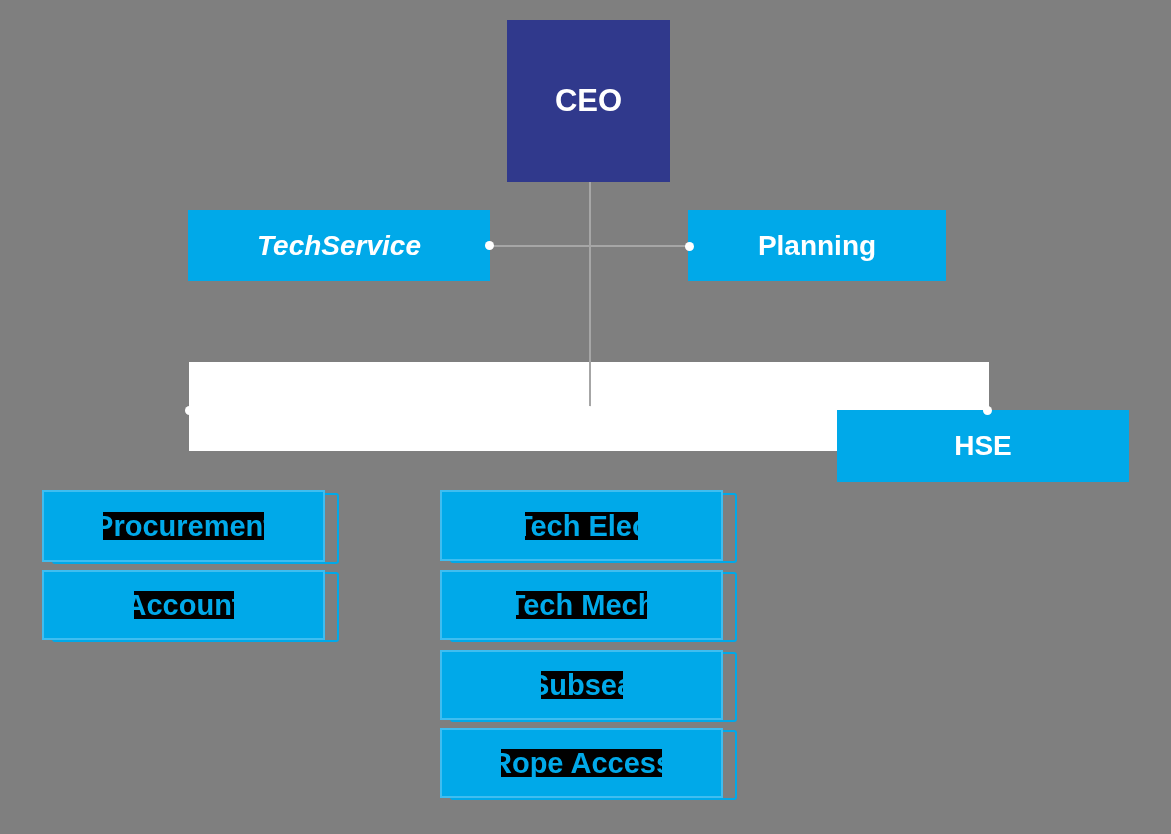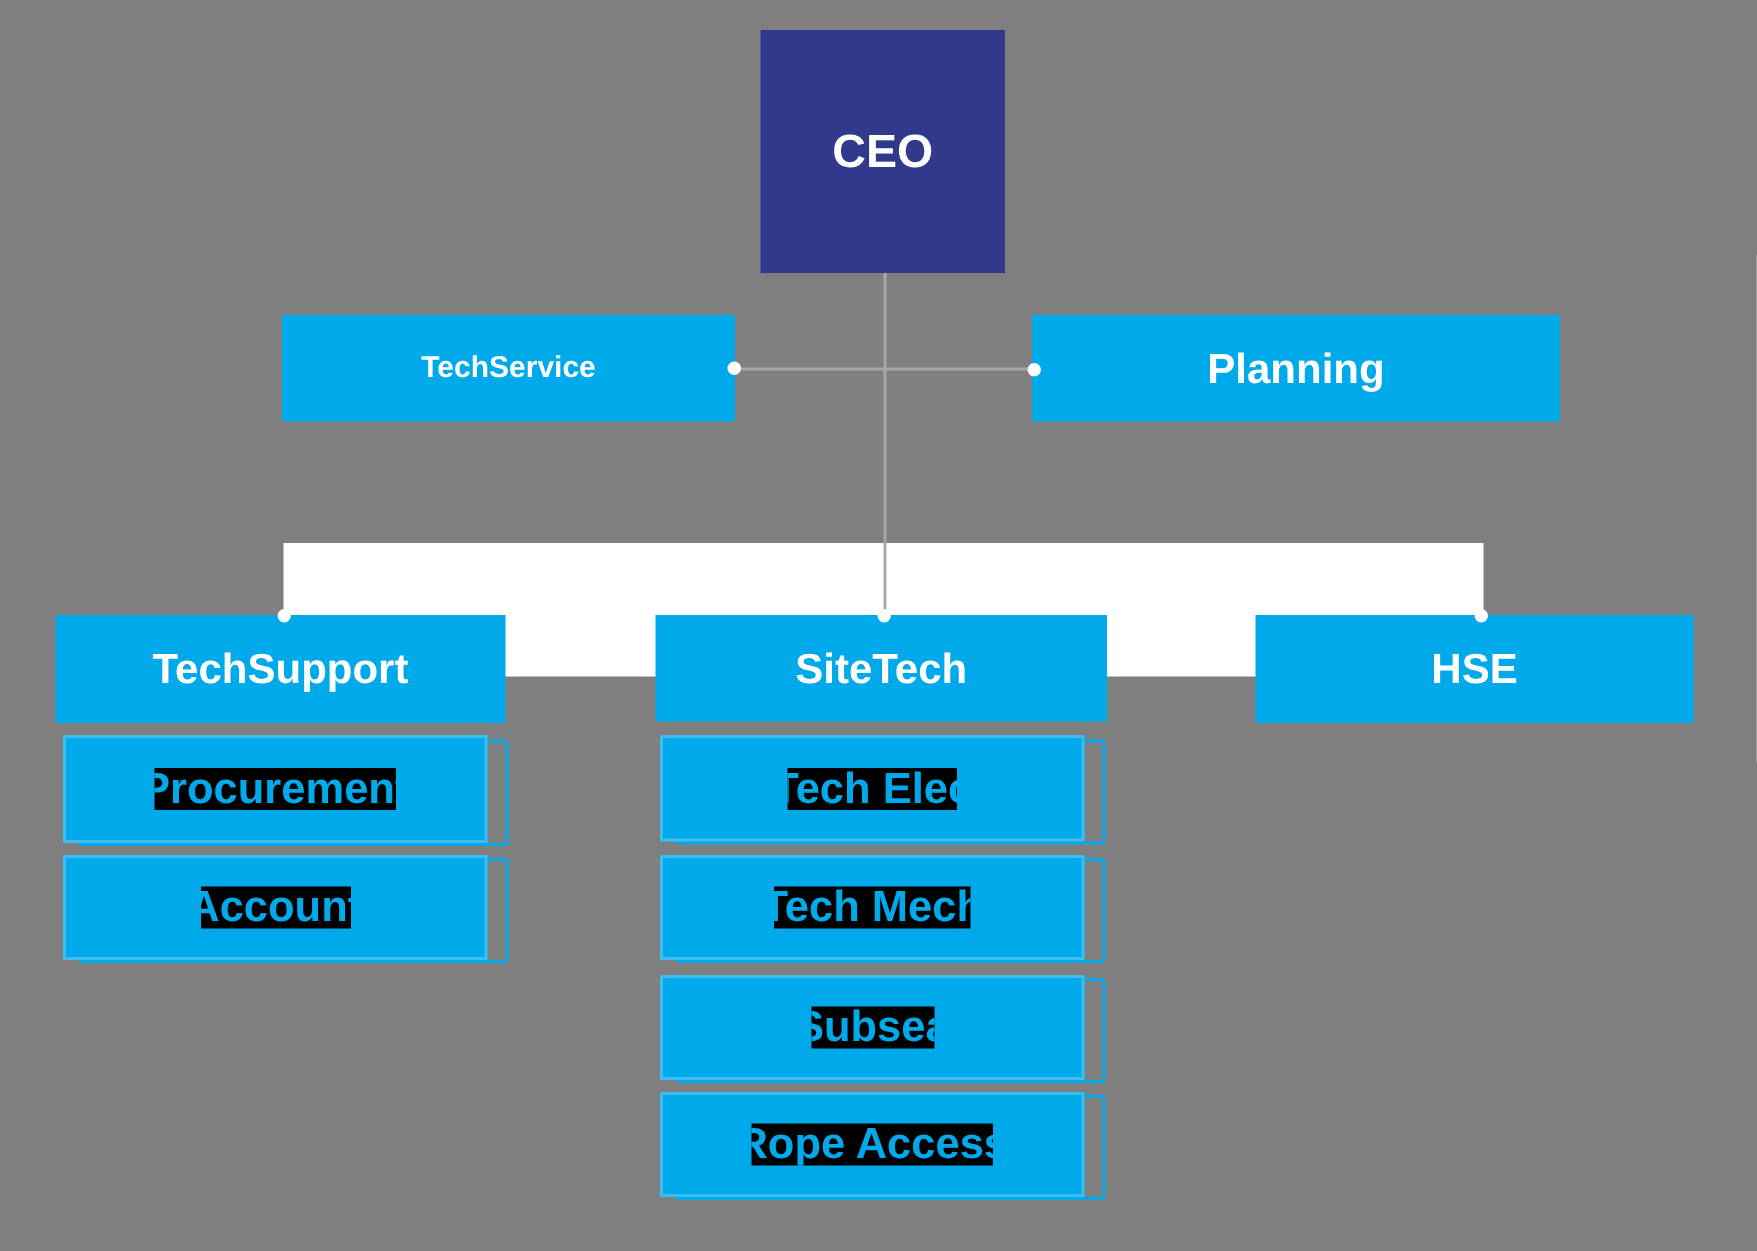--- a/index.html
+++ b/index.html
@@ -44,22 +44,22 @@
     font-weight: bold;
     z-index: 3;
   }
   .root-node {
     left: 507px; top: 20px;
     width: 163px; height: 162px;
     background: #30398C;
     font-size: 31px;
   }
   .cyan { background: #00A9E9; }
-  .n-techservice { left: 188px; top: 210px; width: 302px; height: 71px; font-size: 20px; }
-  .n-planning    { left: 688px; top: 210px; width: 352px; height: 71px; font-size: 28px; }
+  .n-techservice { left: 188px; top: 210px; width: 302px; height: 71px; font-size: 28px; font-style: italic; }
+  .n-planning    { left: 688px; top: 210px; width: 258px; height: 71px; font-size: 28px; }
   .n-techsupport { left: 37px;  top: 410px; width: 300px; height: 72px; font-size: 28px; }
   .n-sitetech    { left: 437px; top: 410px; width: 301px; height: 71px; font-size: 28px; }
   .n-hse         { left: 837px; top: 410px; width: 292px; height: 72px; font-size: 28px; }
   
   .dot {
     position: absolute;
     width: 9px; height: 9px;
     background: #FFFFFF;
     border-radius: 50%;
     z-index: 4;
@@ -140,26 +140,20 @@
     <span>CEO</span>
   </div>
 
   <div class="node cyan n-techservice">
     <span>TechService</span>
   </div>
   <div class="node cyan n-planning">
     <span>Planning</span>
   </div>
 
-  <div class="node cyan n-techsupport">
-    <span>TechSupport</span>
-  </div>
-  <div class="node cyan n-sitetech">
-    <span>SiteTech</span>
-  </div>
   <div class="node cyan n-hse">
     <span>HSE</span>
   </div>
 
   <div class="dot d-ts"></div>
   <div class="dot d-pl"></div>
   <div class="dot d-sup"></div>
   <div class="dot d-site"></div>
   <div class="dot d-hse"></div>
 

